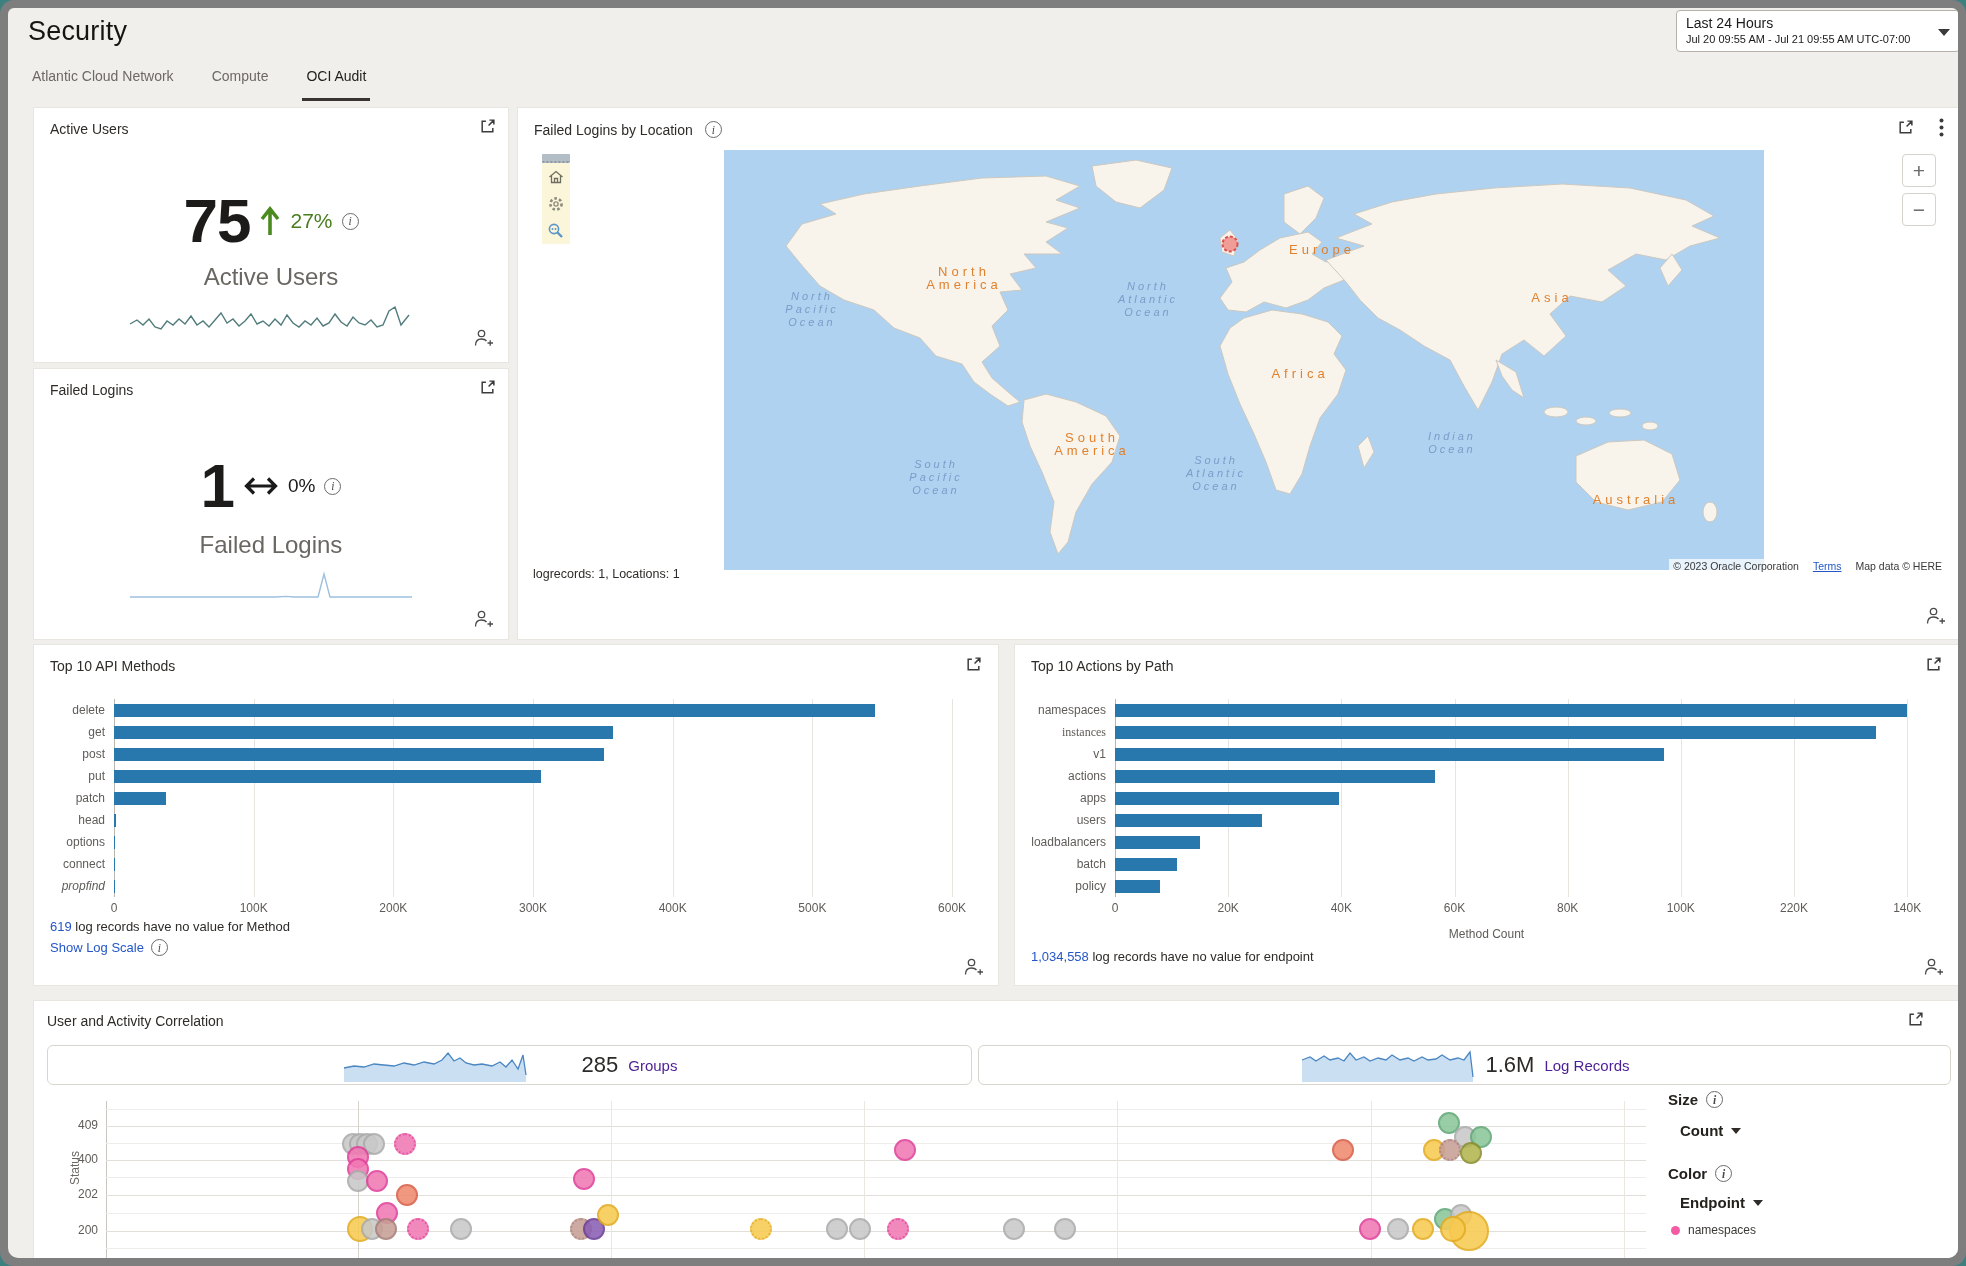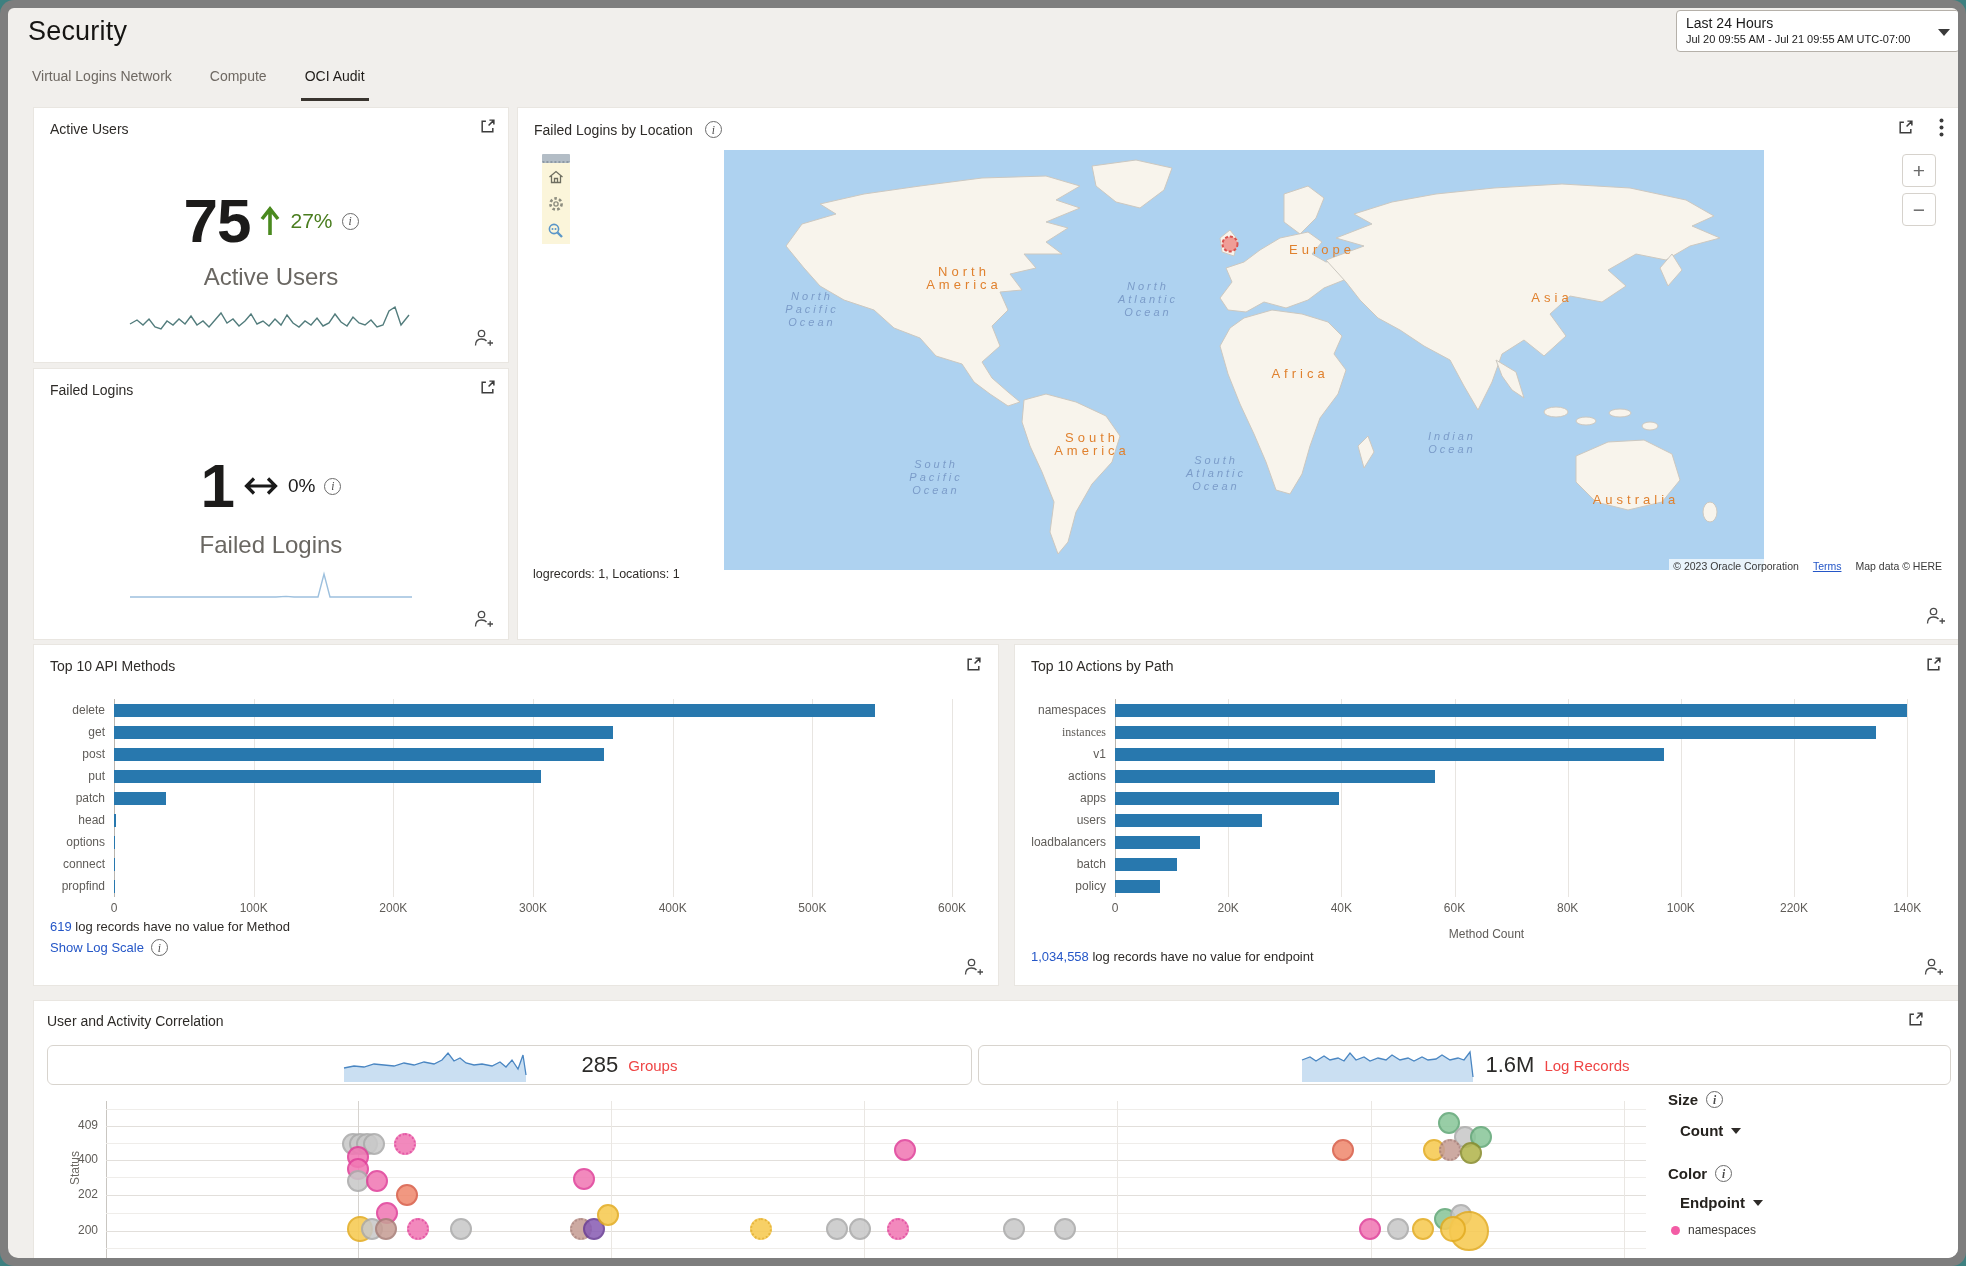--- a/index.html
+++ b/index.html
@@ -65,21 +65,21 @@
   .ticks { position:absolute; right:18px; height:16px; }
   .tick { position:absolute; transform:translateX(-50%); font-size:12px; color:#5f5c58; white-space:nowrap; }
   .chart-note { position:absolute; left:16px; font-size:13px; color:#2e2b28; }
   .chart-note a, .loglink { color:#2456c7; cursor:pointer; text-decoration:none; }
   .xlabel { position:absolute; left:0; width:100%; text-align:center; font-size:12px; color:#5f5c58; }
 
   
   .sumbox { position:absolute; top:44px; height:40px; background:#fff; border:1px solid #d8d4ce; border-radius:6px;
             display:flex; align-items:center; justify-content:center; gap:10px; }
   .sum-val { font-size:22px; color:#2b2a28; }
-  .sum-lab { font-size:15px; color:#ef4444; }
+  .sum-lab { font-size:15px; color:#4c1d95; }
   .hline { position:absolute; height:1px; background:#efedea; }
   .hline.major { background:#e2dfdb; }
   .scat-vline { position:absolute; width:1px; background:#eae7e3; }
   .ytick { position:absolute; font-size:12px; color:#5f5c58; width:30px; text-align:right; }
   .ylab { position:absolute; left:24px; top:160px; font-size:12px; color:#6b6863; transform:rotate(-90deg); }
   .pt { position:absolute; border-radius:50%; }
   .leg-h { font-size:15px; font-weight:700; color:#25221e; display:flex; align-items:center; gap:8px; }
   .leg-dd { font-size:15px; font-weight:700; color:#25221e; display:flex; align-items:center; gap:8px; cursor:pointer; }
   .dd-caret { width:0; height:0; border-left:5px solid transparent; border-right:5px solid transparent; border-top:6px solid #2e2b28; }
   .leg-item { display:flex; align-items:center; gap:8px; font-size:12px; color:#3c3a36; }
@@ -93,21 +93,21 @@
   <div class="page">
 
     <div class="page-title">Security</div>
     <div class="timebox">
       <div class="tb-l1">Last 24 Hours</div>
       <div class="tb-l2">Jul 20 09:55 AM - Jul 21 09:55 AM UTC-07:00</div>
       <span class="caret"></span>
     </div>
 
     <div class="tabs" id="tabs">
-        <div class="tab">Virtual Logins Network</div>
+        <div class="tab">Atlantic Cloud Network</div>
         <div class="tab">Compute</div>
         <div class="tab active">OCI Audit</div>
       </div>
 
     <div class="panel" style="left:25px;top:99px;width:476px;height:256px;">
       <div class="card-title">Active Users</div>
       <button class="icon-btn" style="right:12px;top:10px;">
         <svg width="17" height="17" viewBox="0 0 16 16">
             <path d="M6.5 3 H3 V13 H13 V9.5 M9 7 L14 2 M9.8 2 H14 V6.2" fill="none" stroke="#3c3c3c" stroke-width="1.4"></path>
           </svg>
@@ -316,21 +316,21 @@
               <div class="bar" style="width: 0.129032%; background: rgb(40, 120, 174);"></div>
             </div>
           </div>
           <div class="bar-row">
             <div class="bar-label" style="width: 64px;">connect</div>
             <div class="bar-track">
               <div class="bar" style="width: 0.0806451%; background: rgb(40, 120, 174);"></div>
             </div>
           </div>
           <div class="bar-row">
-            <div class="bar-label" style="width: 64px;">propfind</div>
+            <div class="bar-label" style="width: 64px; font-style: italic;">propfind</div>
             <div class="bar-track">
               <div class="bar" style="width: 0.048387%; background: rgb(40, 120, 174);"></div>
             </div>
           </div>
         </div>
       <div class="ticks" id="chart0-ticks" style="top: 256px; left: 80px;">
           <span class="tick" style="left: 0%;">0</span>
           <span class="tick" style="left: 16.129%;">100K</span>
           <span class="tick" style="left: 32.2581%;">200K</span>
           <span class="tick" style="left: 48.3871%;">300K</span>

